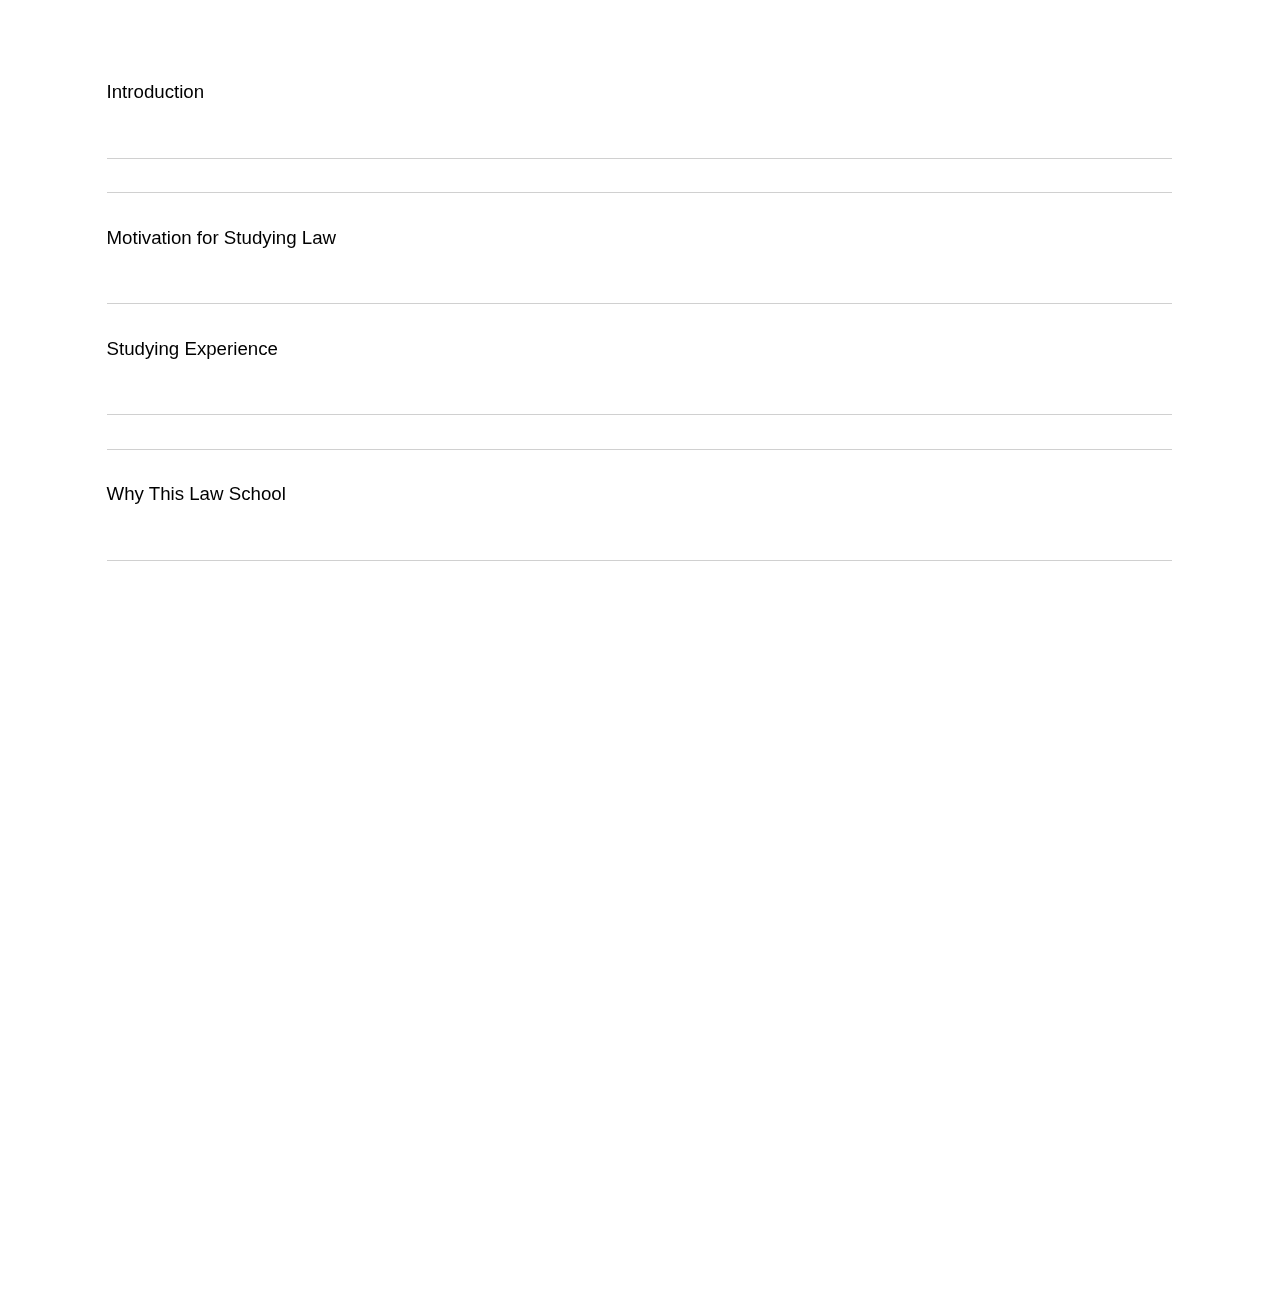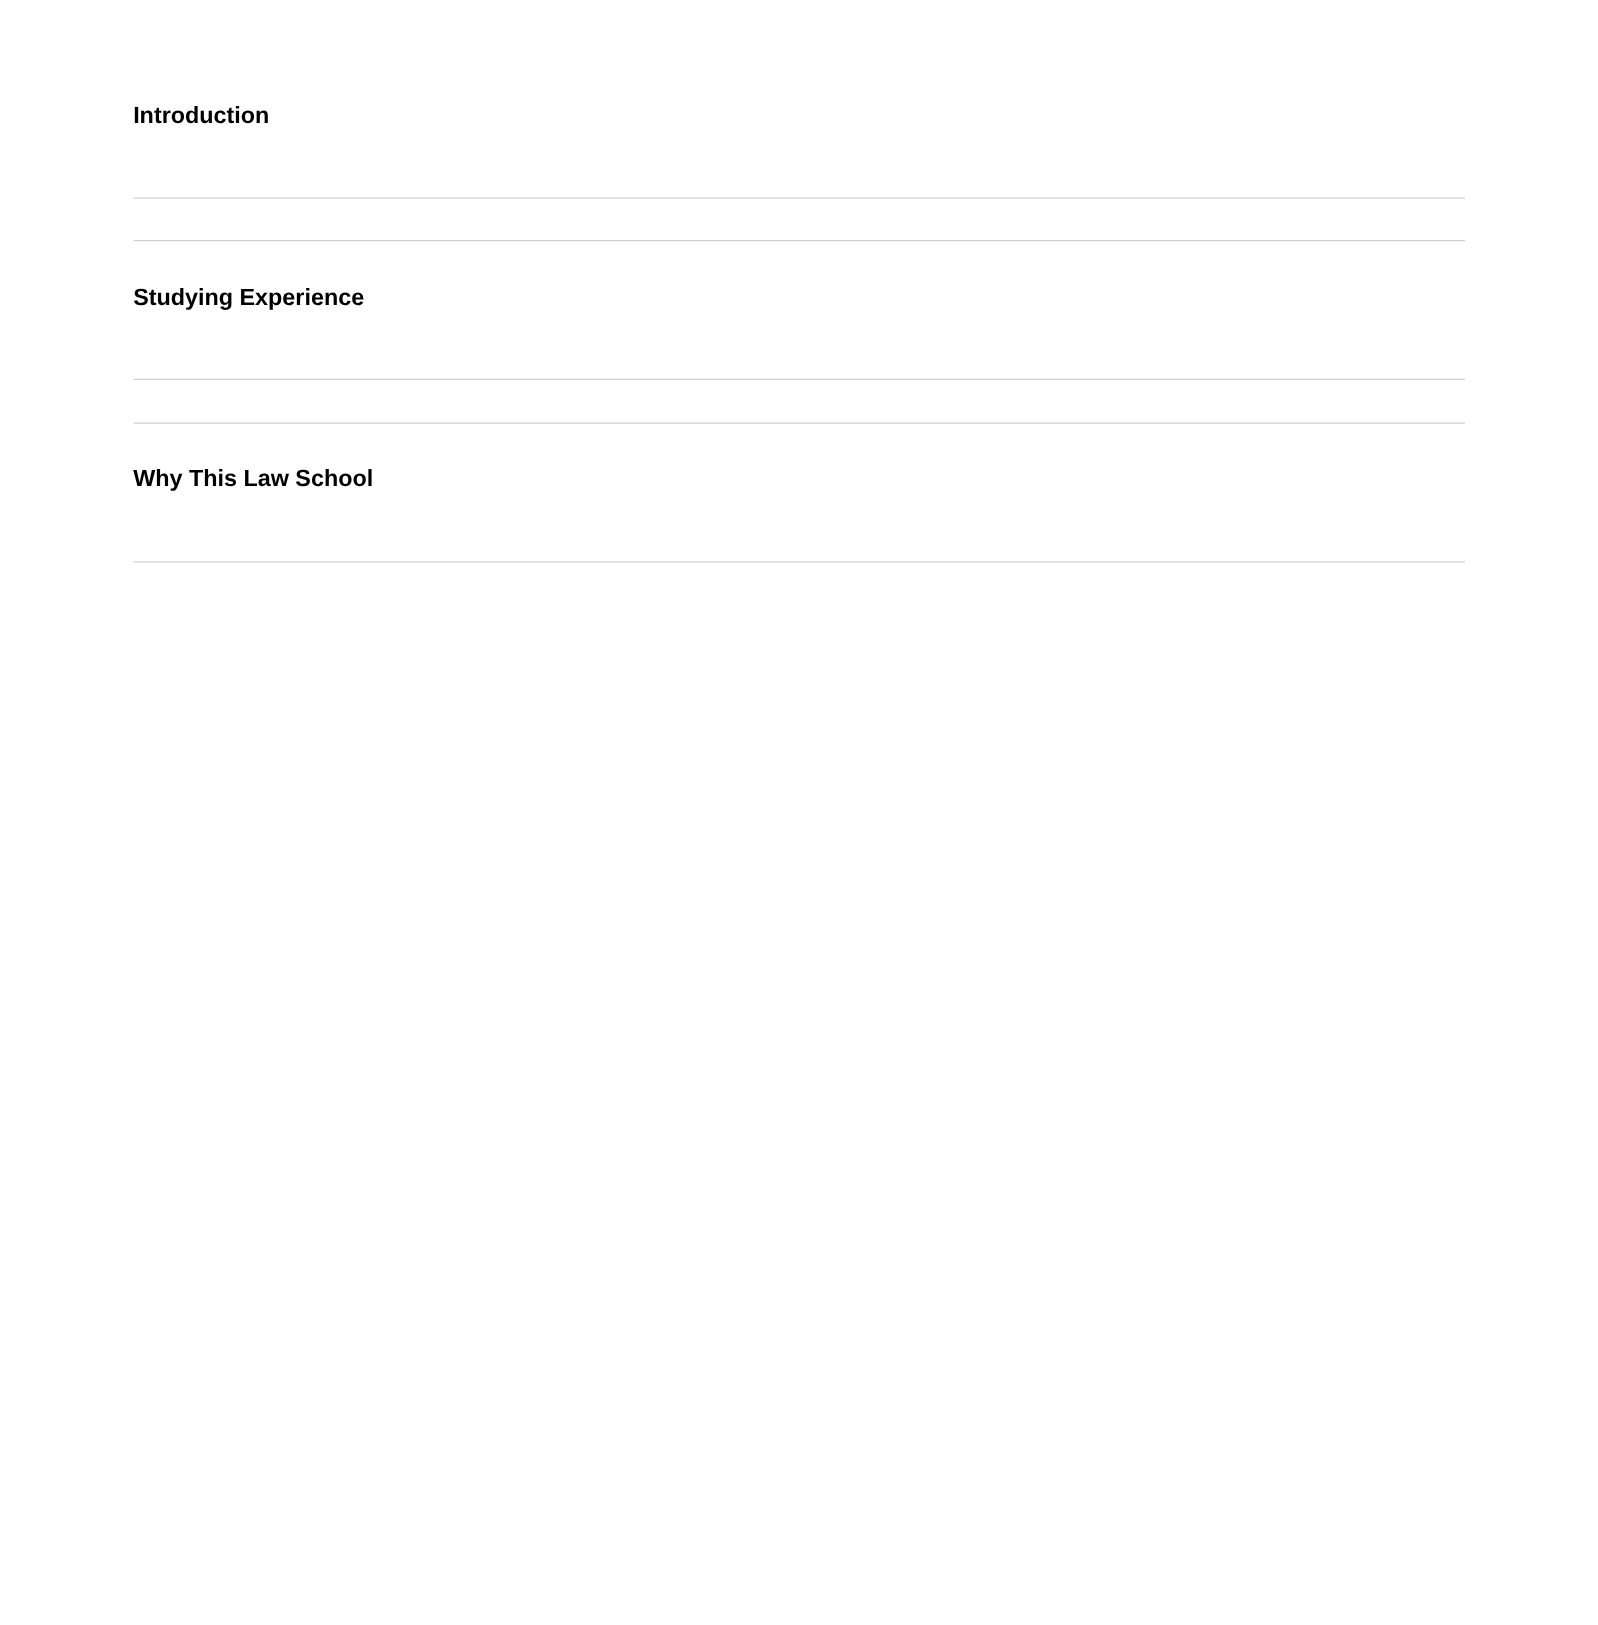--- a/index.html
+++ b/index.html
@@ -20,21 +20,21 @@
   }
   .doc-title {
     font-size: 34px;
     line-height: 40px;
     font-weight: 700;
     margin: 0 0 22px 0;
   }
   .section-heading {
     font-size: 18.7px;
     line-height: 21.5px;
-    font-weight: 700;
+    font-weight: 400;
     margin: 0 0 55px 0;
   }
   .divider {
     border: none;
     border-top: 1px solid #d0d0d0;
     height: 0;
     margin: 0 0 33.5px 0;
   }
 </style>
 </head>
@@ -45,20 +45,24 @@
 
   <section class="section">
     <h3 class="section-heading">Introduction</h3>
     <hr class="divider">
   </section>
 
   <section class="section">
     <hr class="divider">
   </section>
 
+  <section class="section">
+    <h3 class="section-heading">Motivation for Studying Law</h3>
+    <hr class="divider">
+  </section>
 
   <section class="section">
     <h3 class="section-heading">Studying Experience</h3>
     <hr class="divider">
   </section>
 
   <section class="section">
     <hr class="divider">
   </section>
 

